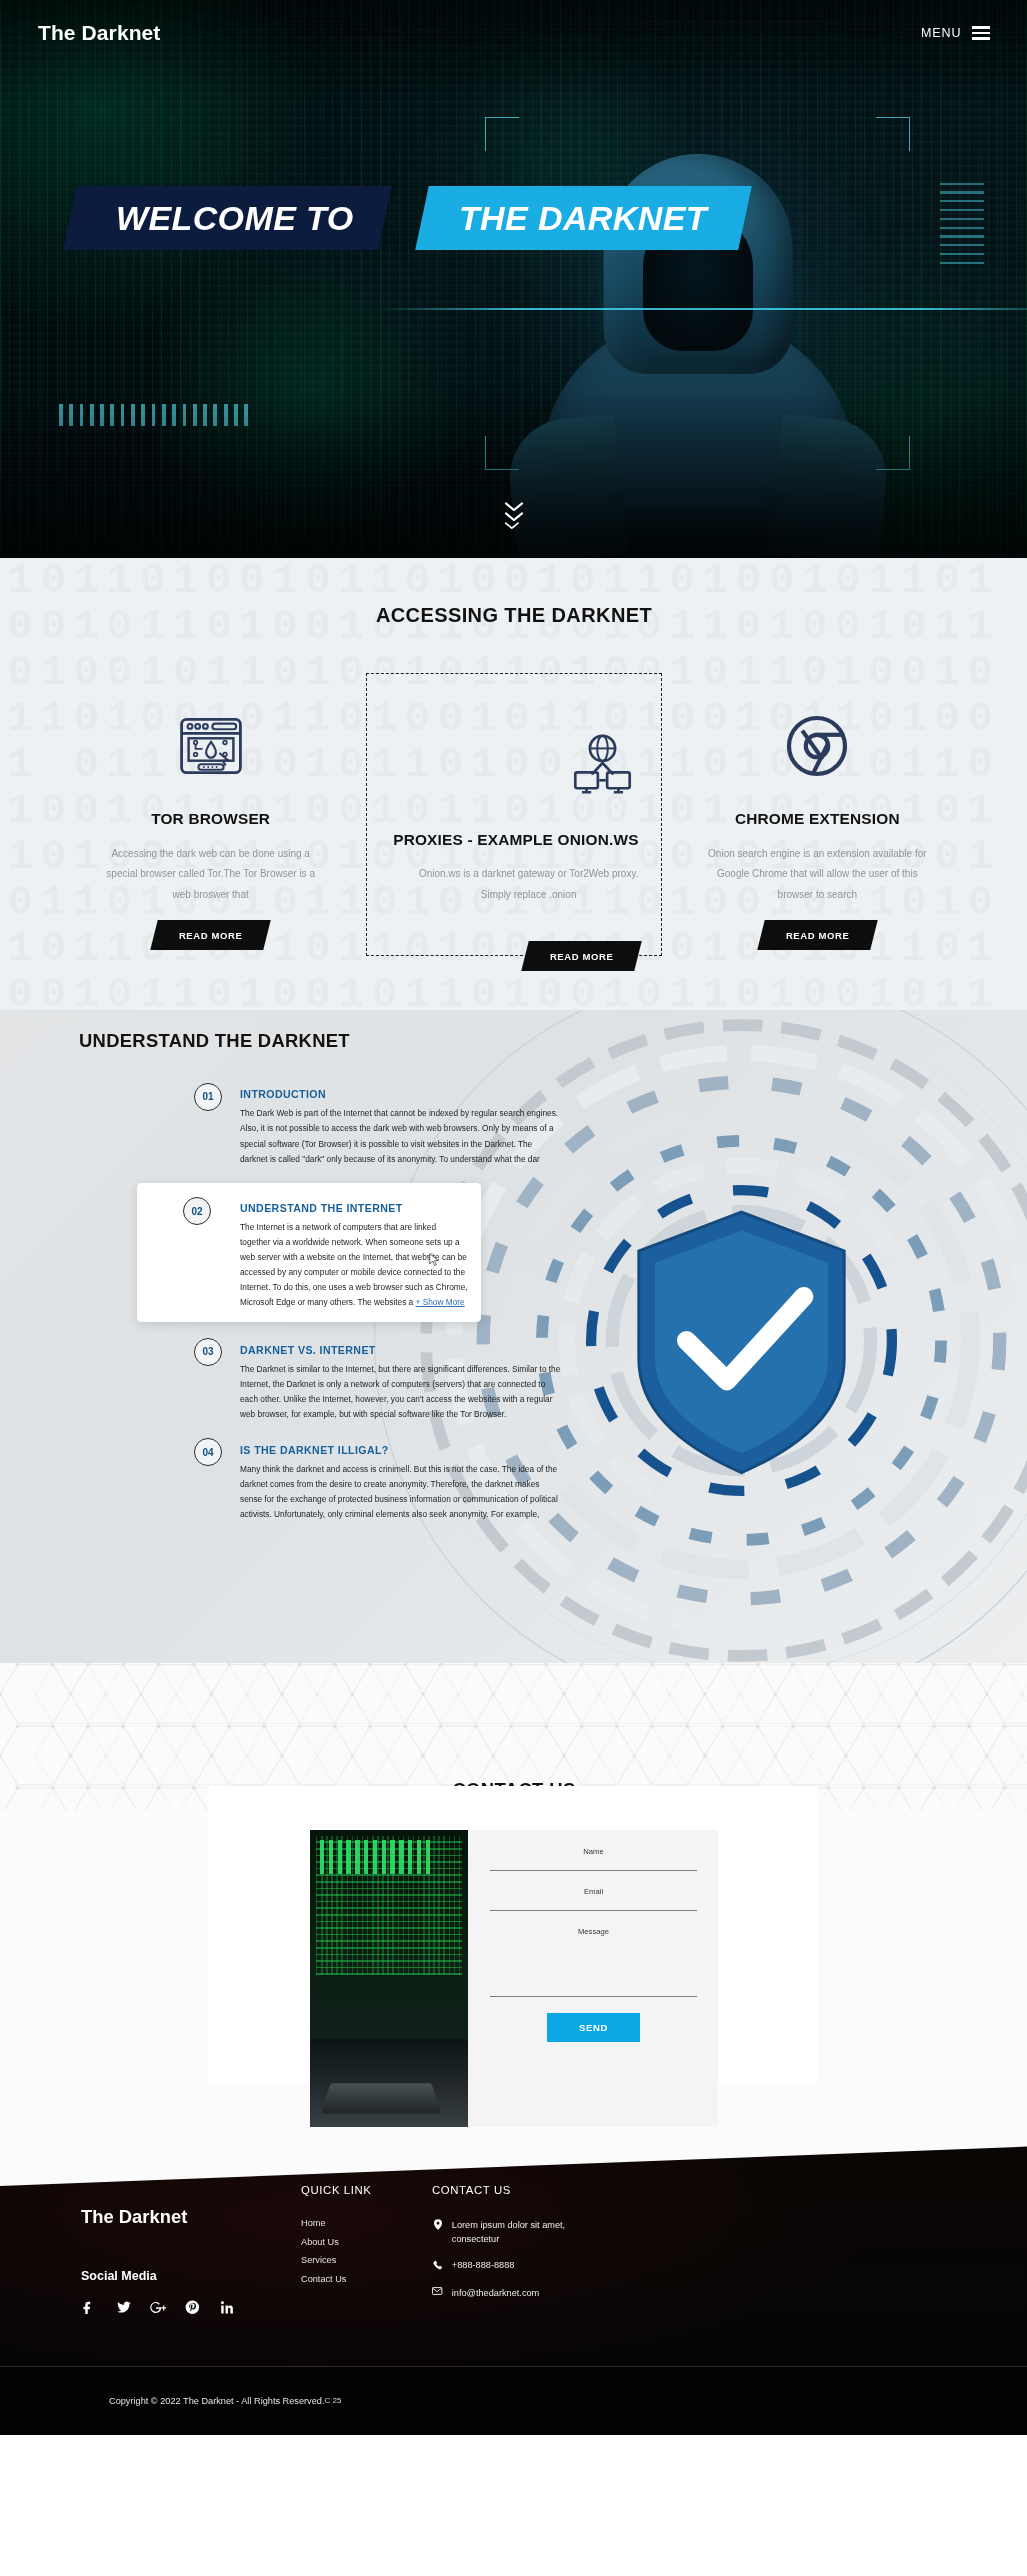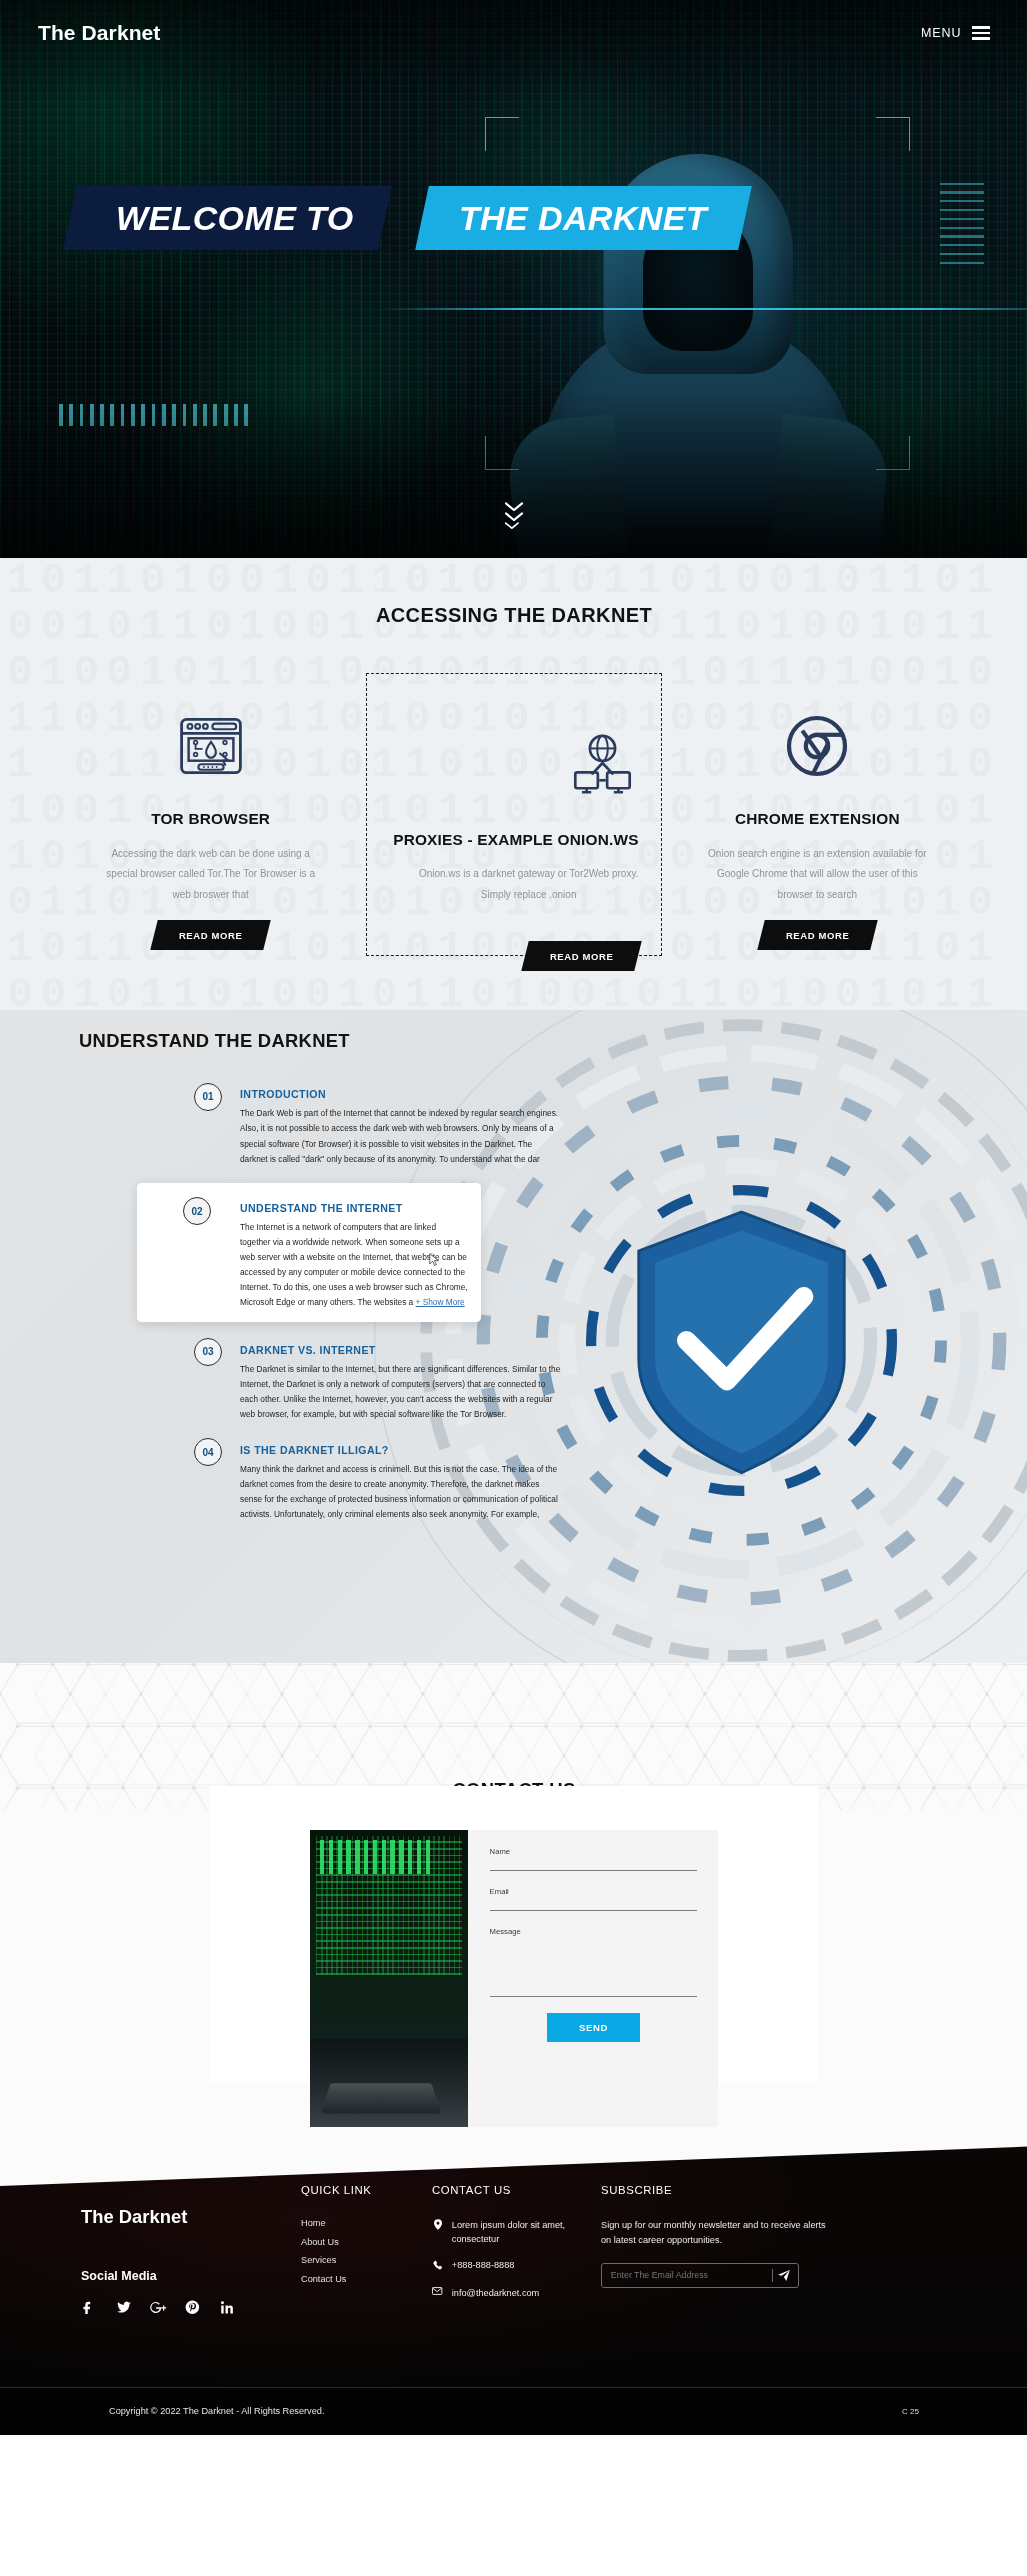--- a/index.html
+++ b/index.html
@@ -236,21 +236,21 @@
   }
   .ci-kb{
     position:absolute;left:16px;bottom:13.2px;width:110px;height:34px;
     background:linear-gradient(180deg,#4a5256,#20262a);border-radius:2.9px;
     transform:perspective(88px) rotateX(28deg);
   }
   .contact-form{
     width:250px;background:#f4f4f5;padding:17.6px 20.6px 22px;flex:none;
     border-left:0.7px solid rgba(0,0,0,0);
   }
-  .form-field{margin-bottom:16px;}
+  .form-field{margin-bottom:16px;text-align:center;}
   .form-field label{display:block;font-size:7.7px;color:#3a3a3a;margin-bottom:4.4px;}
   .form-field .line{border-bottom:0.7px solid #7c7c7c;height:10.3px;}
   .form-field.msg .line{height:57px;}
   .send-wrap{text-align:center;margin-top:5.9px;}
   .send-btn{
     background:#0aa8e4;color:#fff;border:none;font-size:9.5px;font-weight:bold;
     letter-spacing:0.7px;padding:8.8px 32px;cursor:pointer;
   }
   .contact-white{
     position:absolute;left:209px;top:123px;width:609px;height:297px;background:#fff;z-index:0;
@@ -288,23 +288,23 @@
   .f-input{
     display:flex;align-items:center;border:0.7px solid #6a6a6a;border-radius:2.9px;
     height:25px;padding:0 7.3px 0 8.8px;width:198px;
   }
   .f-input input{
     flex:1;background:transparent;border:none;outline:none;color:#ddd;font-size:8.8px;
     font-family:"Liberation Sans", sans-serif;
   }
   .f-input .divider{width:0.7px;height:13.2px;background:#6a6a6a;margin:0 5.9px;}
   .copybar{
-    position:absolute;left:0;right:0;bottom:0;height:48px;z-index:9;
+    position:absolute;left:0;right:0;bottom:0;height:69px;z-index:9;
     border-top:0.7px solid #2a2a2a;
-    display:flex;align-items:center;justify-content:space-between;
+    display:flex;align-items:center;justify-content:flex-start;
     padding:0 109px;font-size:9.2px;color:#e6e6e6;
     background:rgba(0,0,0,.35);
   }
   .copy-right{font-size:8px;color:#dcdcdc;}
   svg{display:block;}
 </style>
 </head>
 <body>
 
 <section class="hero">
@@ -638,33 +638,20 @@
         <span class="gi">
           <svg width="10.3" height="8" viewBox="0 0 16 12">
               <rect x="0.7" y="0.7" width="14.6" height="10.6" rx="1.2" fill="none" stroke="#fff" stroke-width="1.4"></rect>
               <path d="M1 1.5 8 7 15 1.5" fill="none" stroke="#fff" stroke-width="1.4"></path>
             </svg>
         </span>
         <span class="txt">info@thedarknet.com</span>
       </div>
     </div>
 
-    <div class="f-col sub">
-      <div class="f-h">SUBSCRIBE</div>
-      <div class="f-subtext">Sign up for our monthly newsletter and to receive alerts on latest career opportunities.</div>
-      <div class="f-input">
-        <input type="text" placeholder="Enter The Email Address" style="">
-        <span class="divider"></span>
-        <span>
-          <svg width="12.5" height="11" viewBox="0 0 18 16">
-              <path d="M0 7 17 0 12 16 8.5 10 16 1 5 8.5z" fill="#fff"></path>
-            </svg>
-        </span>
-      </div>
-    </div>
   </div>
 
   <div class="copybar">
     <span>Copyright © 2022 The Darknet - All Rights Reserved.</span>
     <span class="copy-right">C 25</span>
   </div>
 </footer>
 
 
 </body></html>

